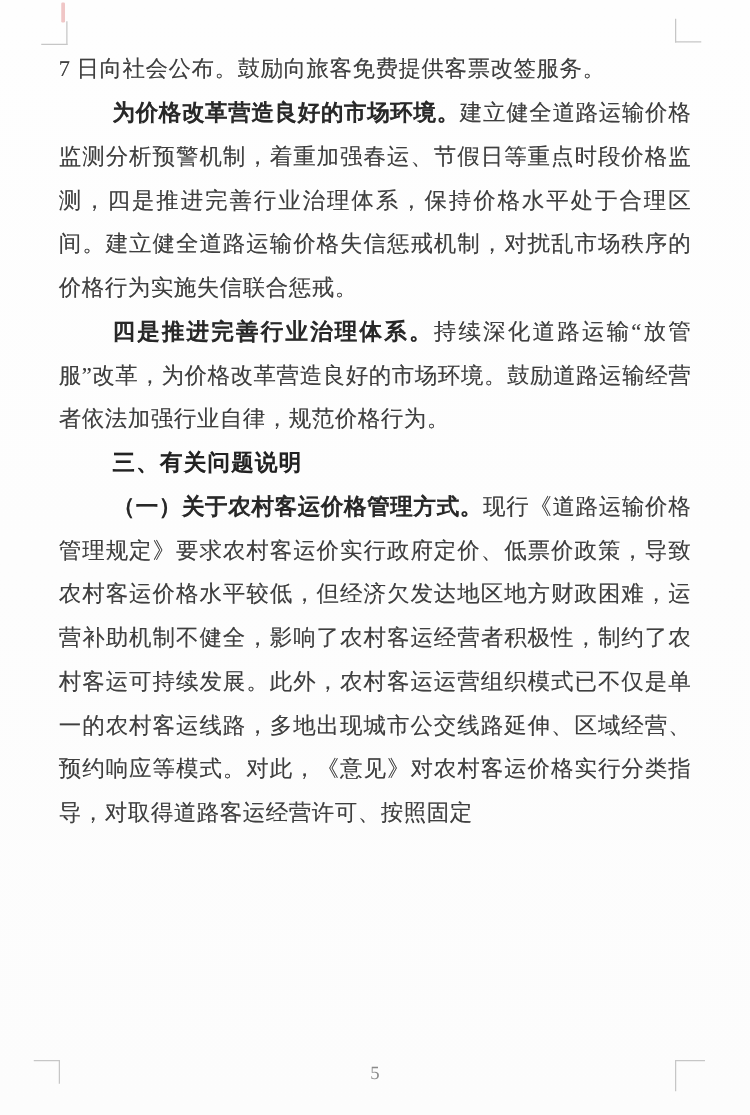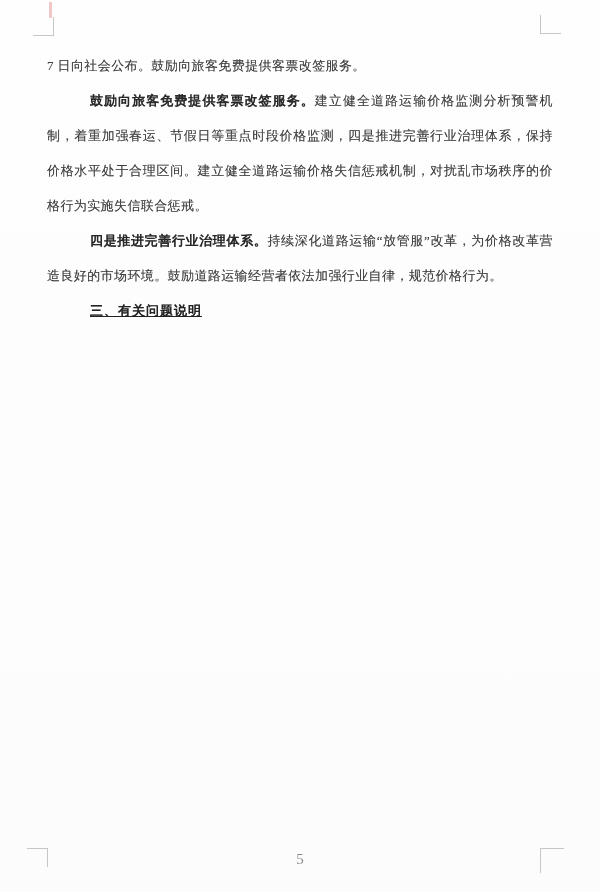--- a/index.html
+++ b/index.html
@@ -15,24 +15,24 @@
     overflow: hidden;
   }
   .page {
     position: absolute;
     inset: 0;
     background: linear-gradient(180deg, #fefefe 0%, #fcfcfc 100%);
   }
   .text-area {
     position: absolute;
     left: 47px;
-    top: 48px;
+    top: 38px;
     width: 506px;
     color: #3f3f3f;
-    font-size: 13px;
+    font-size: 18px;
     letter-spacing: 0.4px;
     line-height: 35px;
     text-align: justify;
     text-justify: inter-character;
     text-shadow: 0 0 0.5px rgba(60,60,60,0.45);
   }
   .para {
     margin: 0;
     text-indent: 0;
   }
@@ -41,21 +41,20 @@
   }
   .lead {
     font-weight: 700;
     color: #282828;
   }
   .section-heading {
     font-weight: 700;
     color: #222222;
     font-family: "Liberation Sans", "DejaVu Sans", sans-serif;
     letter-spacing: 1px;
-    text-decoration: underline;
   }
   
   .crop {
     position: absolute;
     width: 20px;
     height: 18px;
     border: 0 solid #c6c6c6;
   }
   .crop.tl { left: 33px; top: 17px;  border-right-width: 1px; border-bottom-width: 1px; }
   .crop.tr { left: 540px; top: 15px; border-left-width: 1px;  border-bottom-width: 1px; }
@@ -94,31 +93,34 @@
   <span class="crop bl"></span>
   <span class="crop br"></span>
 
   <div class="text-area">
 
     <p class="para">
       <span>7 日向社会公布。鼓励向旅客免费提供客票改签服务。</span>
     </p>
 
     <p class="para indent">
-      <span class="lead">鼓励向旅客免费提供客票改签服务。</span><span>建立健全道路运输价格监测分析预警机制，着重加强春运、节假日等重点时段价格监测，四是推进完善行业治理体系，保持价格水平处于合理区间。建立健全道路运输价格失信惩戒机制，对扰乱市场秩序的价格行为实施失信联合惩戒。</span>
+      <span class="lead">为价格改革营造良好的市场环境。</span><span>建立健全道路运输价格监测分析预警机制，着重加强春运、节假日等重点时段价格监测，四是推进完善行业治理体系，保持价格水平处于合理区间。建立健全道路运输价格失信惩戒机制，对扰乱市场秩序的价格行为实施失信联合惩戒。</span>
     </p>
 
     <p class="para indent">
       <span class="lead">四是推进完善行业治理体系。</span><span>持续深化道路运输“放管服”改革，为价格改革营造良好的市场环境。鼓励道路运输经营者依法加强行业自律，规范价格行为。</span>
     </p>
 
 
 
     <p class="para indent">
       <span class="section-heading">三、有关问题说明</span>
     </p>
 
+    <p class="para indent">
+      <span class="lead">（一）关于农村客运价格管理方式。</span><span>现行《道路运输价格管理规定》要求农村客运价实行政府定价、低票价政策，导致农村客运价格水平较低，但经济欠发达地区地方财政困难，运营补助机制不健全，影响了农村客运经营者积极性，制约了农村客运可持续发展。此外，农村客运运营组织模式已不仅是单一的农村客运线路，多地出现城市公交线路延伸、区域经营、预约响应等模式。对此，《意见》对农村客运价格实行分类指导，对取得道路客运经营许可、按照固定</span>
+    </p>
 
   </div>
 
   <div class="footer">5</div>
 
 </div>
 
 </body></html>

